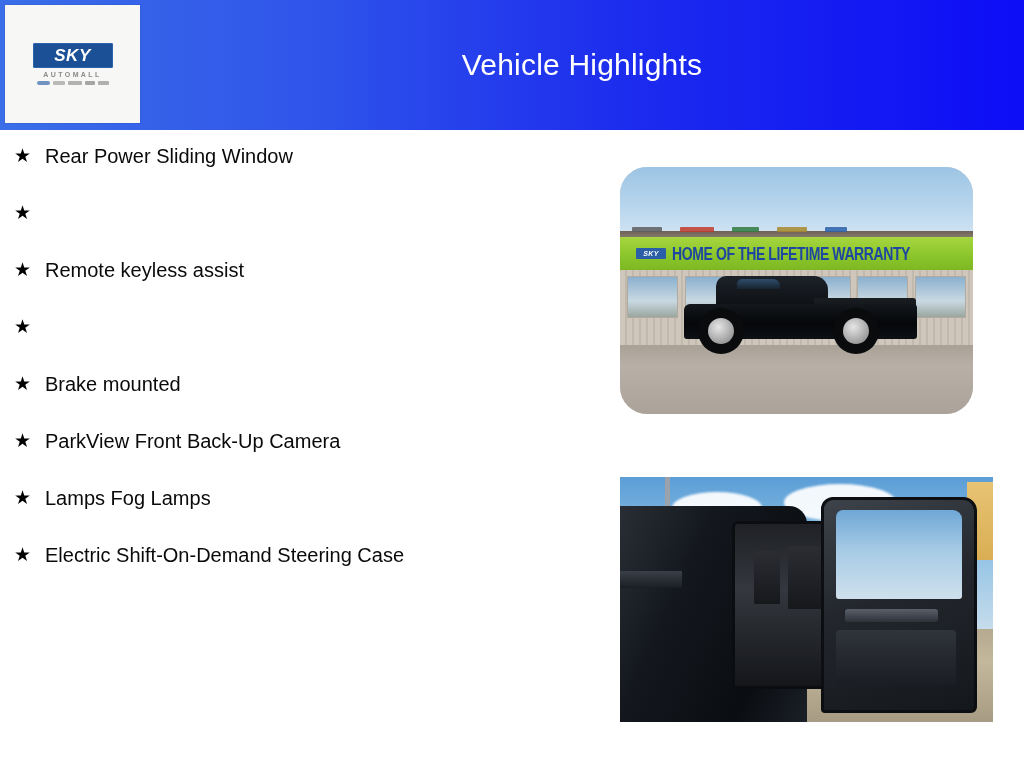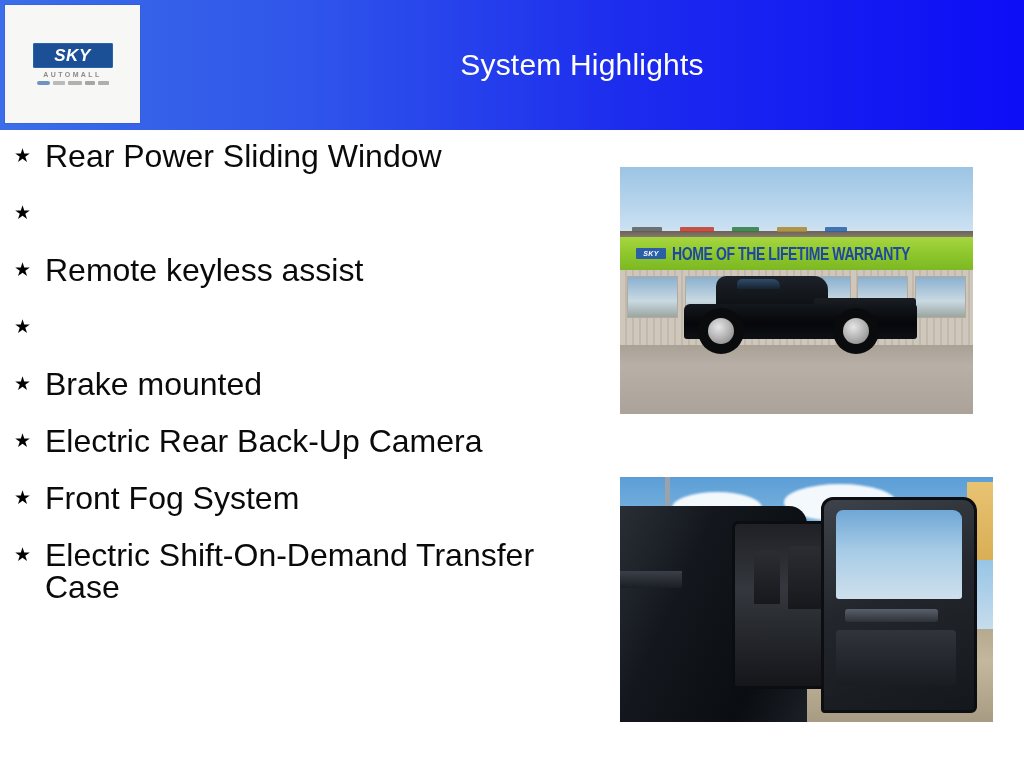--- a/index.html
+++ b/index.html
@@ -120,37 +120,38 @@
     padding-left: 14px;
   }
   .feature-star {
     font-size: 19px;
     line-height: 32px;
     width: 31px;
     flex: 0 0 31px;
     color: #000000;
   }
   .feature-label {
-    font-size: 32px;
+    font-size: 20px;
     line-height: 32px;
     color: #0a0a0a;
     max-width: 500px;
   }
 
   
   .photo {
     position: absolute;
     overflow: hidden;
     background: #cfcfcf;
   }
   .photo-top {
     left: 620px;
     top: 167px;
     width: 353px;
     height: 247px;
+    border-radius: 27px;
   }
   .photo-bottom {
     left: 620px;
     top: 477px;
     width: 373px;
     height: 245px;
   }
 
   
   .p1-sky {
@@ -371,21 +372,21 @@
       <div class="logo-brands">
         <i class="brand-chip b1"></i>
         <i class="brand-chip b2"></i>
         <i class="brand-chip b3"></i>
         <i class="brand-chip b4"></i>
         <i class="brand-chip b5"></i>
       </div>
     </div>
   </div>
 
-  <div class="header-title">System Highlights</div>
+  <div class="header-title">Vehicle Highlights</div>
 </div>
 
 <div class="features">
 
   <div class="feature-item">
     <span class="feature-star">★</span>
     <span class="feature-label">Rear Power Sliding Window</span>
   </div>
 
   <div class="feature-item">
@@ -401,31 +402,31 @@
     <span class="feature-star">★</span>
   </div>
 
   <div class="feature-item">
     <span class="feature-star">★</span>
     <span class="feature-label">Brake mounted</span>
   </div>
 
   <div class="feature-item">
     <span class="feature-star">★</span>
-    <span class="feature-label">Electric Rear Back-Up Camera</span>
-  </div>
-
-  <div class="feature-item">
-    <span class="feature-star">★</span>
-    <span class="feature-label">Front Fog System</span>
-  </div>
-
-  <div class="feature-item">
-    <span class="feature-star">★</span>
-    <span class="feature-label">Electric Shift-On-Demand Transfer Case</span>
+    <span class="feature-label">ParkView Front Back-Up Camera</span>
+  </div>
+
+  <div class="feature-item">
+    <span class="feature-star">★</span>
+    <span class="feature-label">Lamps Fog Lamps</span>
+  </div>
+
+  <div class="feature-item">
+    <span class="feature-star">★</span>
+    <span class="feature-label">Electric Shift-On-Demand Steering Case</span>
   </div>
 
 </div>
 
 <div class="photo photo-top">
   <div class="p1-sky"></div>
   <div class="p1-roofline"></div>
   <div class="p1-building"></div>
 
   <div class="p1-brandrow">

